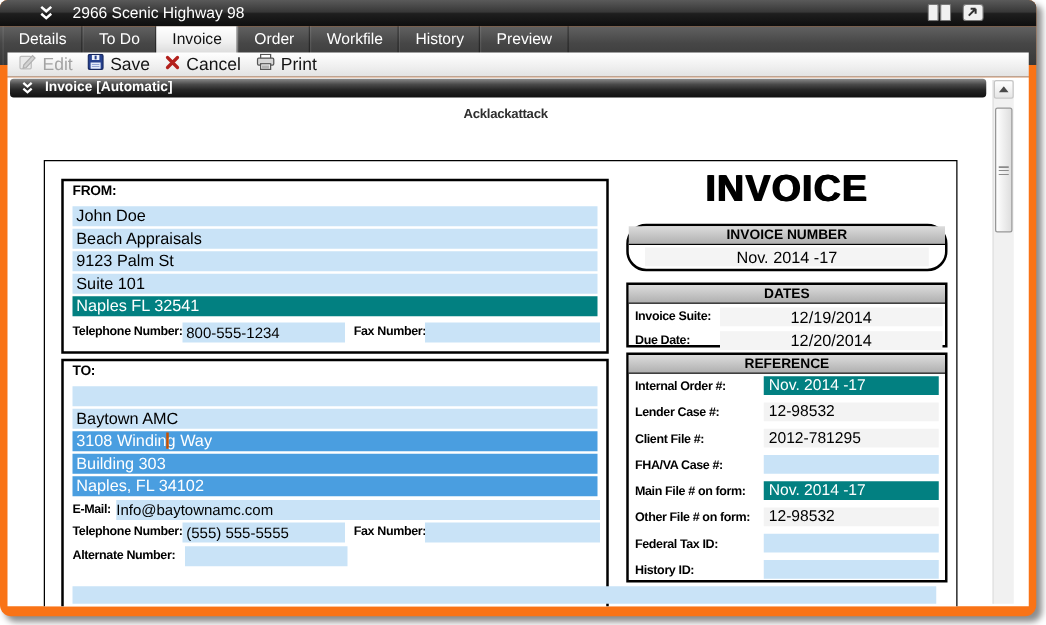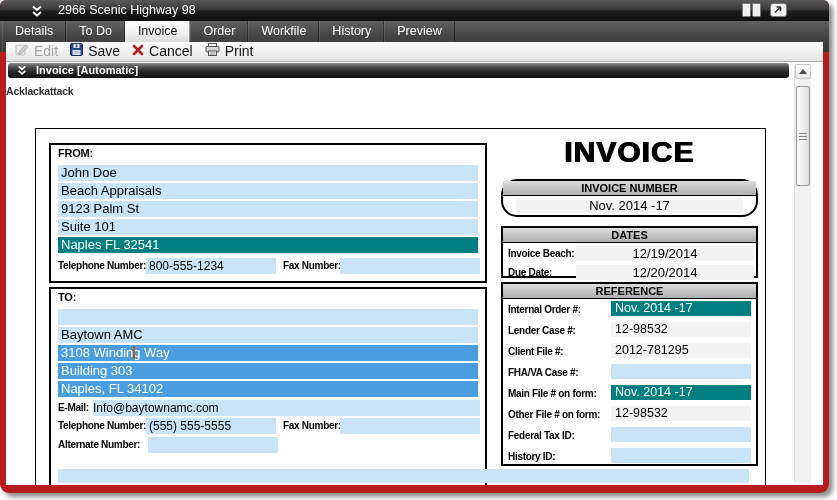--- a/index.html
+++ b/index.html
@@ -2,21 +2,21 @@
 <html><head>
 <meta charset="utf-8">
 <style>
   * { box-sizing: border-box; margin: 0; padding: 0; }
   html,body { width:837px; height:500px; background:#fff; overflow:hidden;
               font-family:"Liberation Sans", sans-serif; }
   body { position:relative; }
 
   
   .window { position:absolute; left:0; top:0; width:829px; height:493px;
-            background:#b91c1c; border-radius:6px 6px 9px 9px;
+            background:#f97316; border-radius:6px 6px 9px 9px;
             box-shadow:4px 4px 5px rgba(0,0,0,.45); }
 
   
   .titlebar { position:absolute; left:0; top:0; right:0; height:21px;
               background:linear-gradient(#5a5a5a,#383838 45%,#1e1e1e 52%,#0e0e0e);
               border-radius:6px 6px 0 0; color:#fff; }
   .titlebar .chev { position:absolute; left:31px; top:4px; }
   .titlebar .title { position:absolute; left:58px; top:3px; font-size:12.5px; }
   .win-controls { position:absolute; right:42px; top:3px; display:flex; gap:9px; align-items:center; }
   .win-controls > span { display:inline-flex; cursor:pointer; }
@@ -41,21 +41,21 @@
   
   .content { position:absolute; left:6px; top:62px; width:817px; height:423px;
              background:#fff; overflow:hidden; }
   .section-header { position:absolute; left:2px; top:1px; width:781px; height:15px;
                     background:linear-gradient(#8a8a8a,#4a4a4a 30%,#252525 60%,#101010);
                     border-radius:3px; color:#fff; font-size:11px; font-weight:bold;
                     line-height:15px; cursor:pointer; }
   .section-header .chev { position:absolute; left:9px; top:2px; }
   .section-header .sh-label { position:absolute; left:28px; top:0; }
 
-  .watermark { position:absolute; top:23px; left:0; width:797px; text-align:left;
+  .watermark { position:absolute; top:23px; left:0; width:797px; text-align:center;
                font-size:10.5px; font-weight:bold; letter-spacing:-0.2px; color:#2e2e2e; }
 
   
   .invoice-box { position:absolute; left:29px; top:66px; width:731px; height:400px;
                  border:1px solid #000; background:#fff; }
 
   .fieldset { position:absolute; left:13px; width:438px; border:2px solid #000; background:#fff; }
   .fs-from { top:14px;  height:140px; }
   .fs-to   { top:158px; height:216px; }
   .fs-label { position:absolute; left:7px; top:2px; font-size:11px; font-weight:bold;
@@ -244,21 +244,21 @@
         <div class="invoice-title">INVOICE</div>
 
         <div class="panel p-number">
           <div class="p-head">INVOICE NUMBER</div>
           <div class="num-field">Nov. 2014 -17</div>
         </div>
 
         <div class="panel p-dates">
           <div class="p-head">DATES</div>
           <div class="drow">
-            <span class="flabel">Invoice Beach:</span>
+            <span class="flabel">Invoice Suite:</span>
             <div class="dfield">12/19/2014</div>
           </div>
           <div class="drow">
             <span class="flabel">Due Date:</span>
             <div class="dfield">12/20/2014</div>
           </div>
         </div>
 
         <div class="panel p-ref">
           <div class="p-head">REFERENCE</div>

